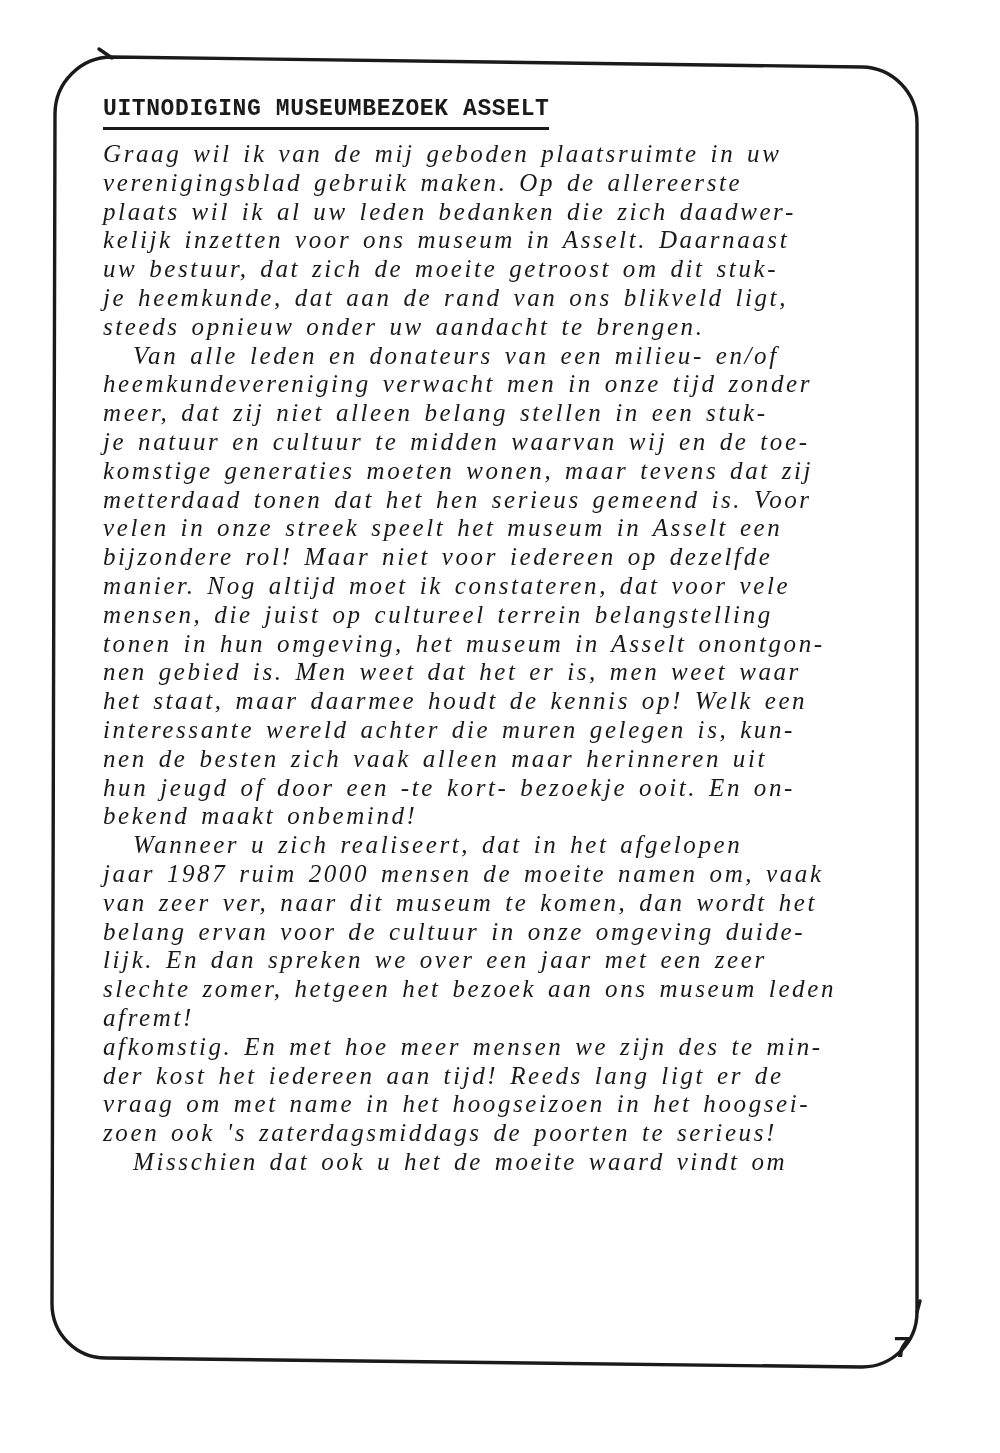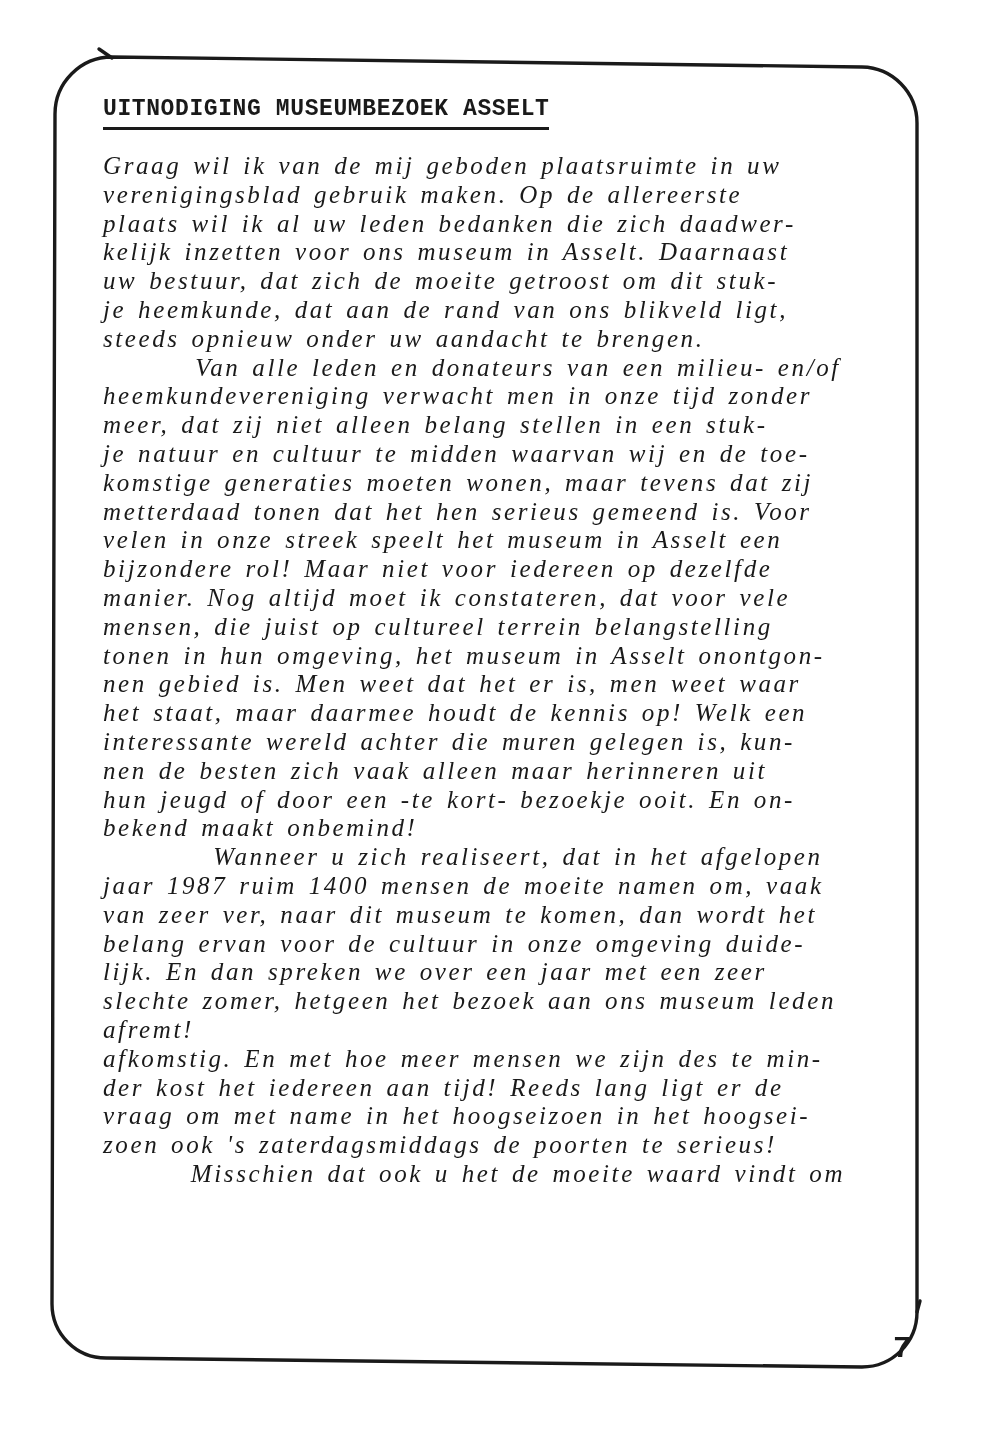--- a/index.html
+++ b/index.html
@@ -41,36 +41,35 @@
     font-weight: bold;
     letter-spacing: 0.6px;
     color: var(--ink, #1a1a1a);
     border-bottom: 3px solid var(--ink, #1a1a1a);
     padding-bottom: 5px;
     white-space: nowrap;
   }
   .body-text {
     position: absolute;
     left: 103px;
-    top: 152px;
+    top: 140px;
     width: 800px;
     font-family: "Liberation Serif", "DejaVu Serif", serif;
     font-style: italic;
     font-size: 25px;
     line-height: 28.8px;
     letter-spacing: 2.6px;
     word-spacing: 3px;
     color: var(--ink, #1a1a1a);
   }
   .body-text .line {
     white-space: nowrap;
   }
   .body-text .line.indent {
     padding-left: 30px;
-    text-align: center;
   }
   .page-number {
     position: absolute;
     left: 893px;
     top: 1332px;
     font-family: "Liberation Mono", "DejaVu Sans Mono", monospace;
     font-size: 30px;
     font-weight: bold;
     color: var(--ink, #1a1a1a);
   }
@@ -116,21 +115,21 @@
       <div class="line">manier. Nog altijd moet ik constateren, dat voor vele</div>
       <div class="line">mensen, die juist op cultureel terrein belangstelling</div>
       <div class="line">tonen in hun omgeving, het museum in Asselt onontgon-</div>
       <div class="line">nen gebied is. Men weet dat het er is, men weet waar</div>
       <div class="line">het staat, maar daarmee houdt de kennis op! Welk een</div>
       <div class="line">interessante wereld achter die muren gelegen is, kun-</div>
       <div class="line">nen de besten zich vaak alleen maar herinneren uit</div>
       <div class="line">hun jeugd of door een -te kort- bezoekje ooit. En on-</div>
       <div class="line">bekend maakt onbemind!</div>
       <div class="line indent">Wanneer u zich realiseert, dat in het afgelopen</div>
-      <div class="line">jaar 1987 ruim 1400 mensen de moeite namen om, vaak</div>
+      <div class="line">jaar 1987 ruim 2000 mensen de moeite namen om, vaak</div>
       <div class="line">van zeer ver, naar dit museum te komen, dan wordt het</div>
       <div class="line">belang ervan voor de cultuur in onze omgeving duide-</div>
       <div class="line">lijk. En dan spreken we over een jaar met een zeer</div>
       <div class="line">slechte zomer, hetgeen het bezoek aan ons museum leden</div>
       <div class="line">afremt!</div>
       <div class="line">afkomstig. En met hoe meer mensen we zijn des te min-</div>
       <div class="line">der kost het iedereen aan tijd! Reeds lang ligt er de</div>
       <div class="line">vraag om met name in het hoogseizoen in het hoogsei-</div>
       <div class="line">zoen ook 's zaterdagsmiddags de poorten te serieus!</div>
       <div class="line indent">Misschien dat ook u het de moeite waard vindt om</div>

